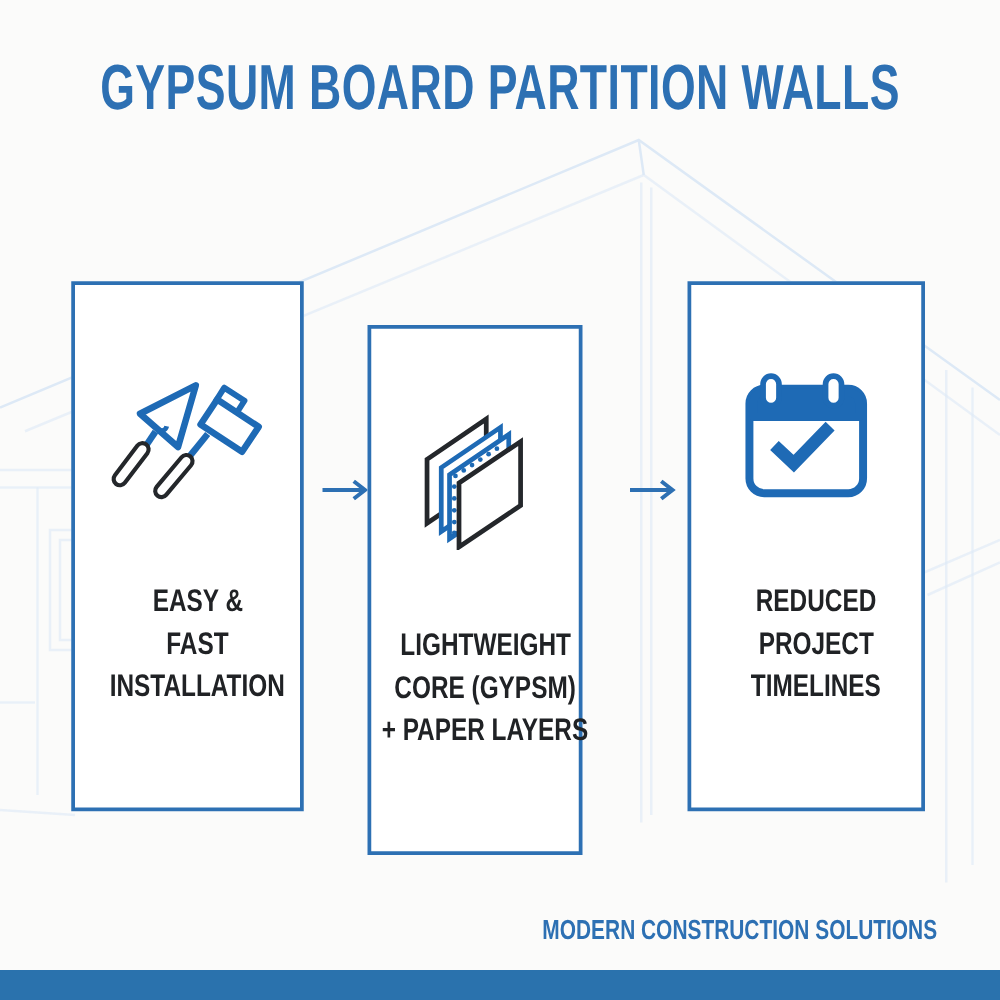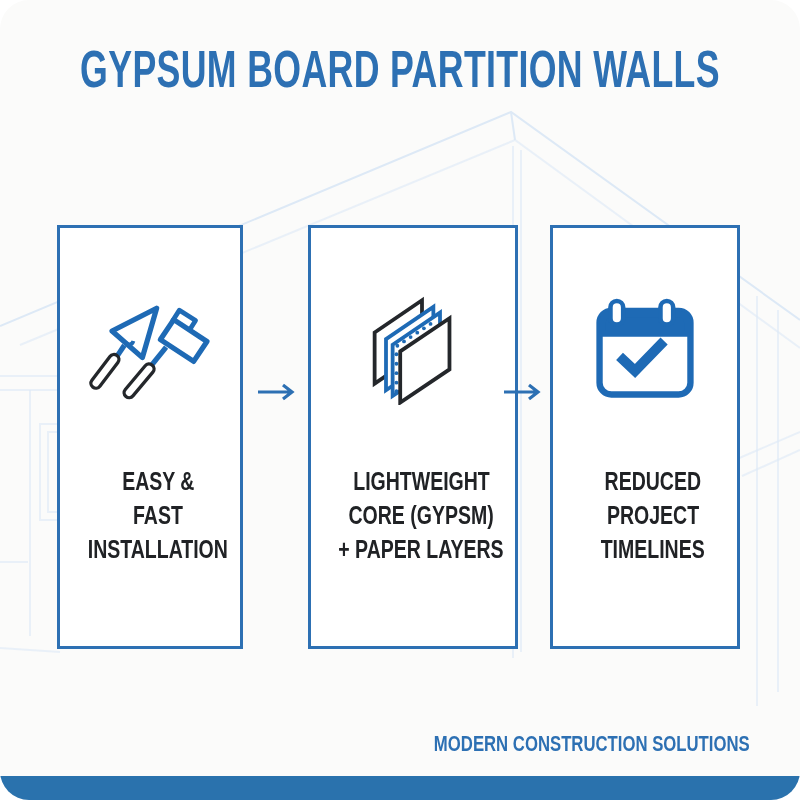--- a/index.html
+++ b/index.html
@@ -8,39 +8,39 @@
     --icon_dark:#24272b;
     --text_dark:#202225;
     --card_border:#2d70b3;
     --watermark_blue:#dde9f6;
     --bottom_bar:#2a72ad;
     --background:#fbfbfa;
   }
   *{margin:0;padding:0;box-sizing:border-box;}
   html,body{width:800px;height:800px;}
   body{font-family:"Liberation Sans","DejaVu Sans",sans-serif;background:#fff;}
-  .canvas{position:relative;width:800px;height:800px;background:var(--background);overflow:hidden;border-radius:29px;}
+  .canvas{position:relative;width:800px;height:800px;background:var(--background);overflow:hidden;}
 
   
   .bg-sketch{position:absolute;left:0;top:0;width:800px;height:800px;}
   .bg-sketch path,.bg-sketch rect{fill:none;stroke:var(--watermark_blue);stroke-width:2;}
   .bg-sketch .lighter{opacity:.6;}
 
   .title-row{position:absolute;top:40px;left:0;width:800px;display:flex;justify-content:center;}
   .title-text{
     display:inline-block;transform:scaleX(0.70);transform-origin:center;
     font-size:51px;font-weight:700;letter-spacing:.5px;color:var(--brand_blue);white-space:nowrap;
   }
 
   .card{
     position:absolute;top:225px;height:424px;background:#fff;
     border:3px solid var(--card_border);
   }
   .card-1{left:57px;width:186px;}
-  .card-2{left:308px;width:210px;}
+  .card-2{left:294px;width:172px;margin-top:35px;}
   .card-3{left:550px;width:190px;}
 
   .icon-wrap{position:absolute;top:62px;left:0;right:0;display:flex;justify-content:center;align-items:center;height:120px;}
 
   .card-label{position:absolute;top:236px;left:0;right:0;display:flex;flex-direction:column;align-items:center;text-align:center;padding-left:16px;}
   .card-line{
     display:inline-block;transform:scaleX(0.78);transform-origin:center;
     font-size:25px;line-height:34px;font-weight:700;color:var(--text_dark);white-space:nowrap;
   }
 

